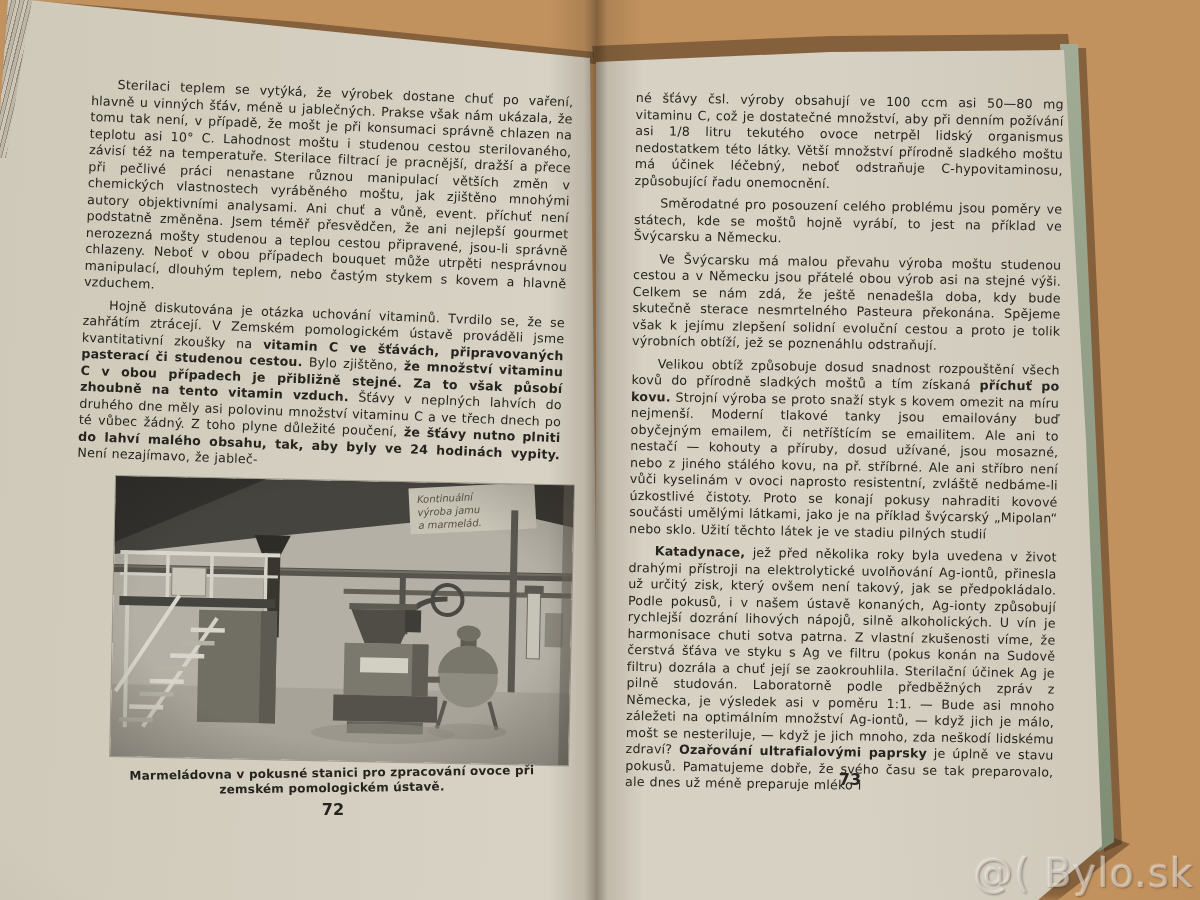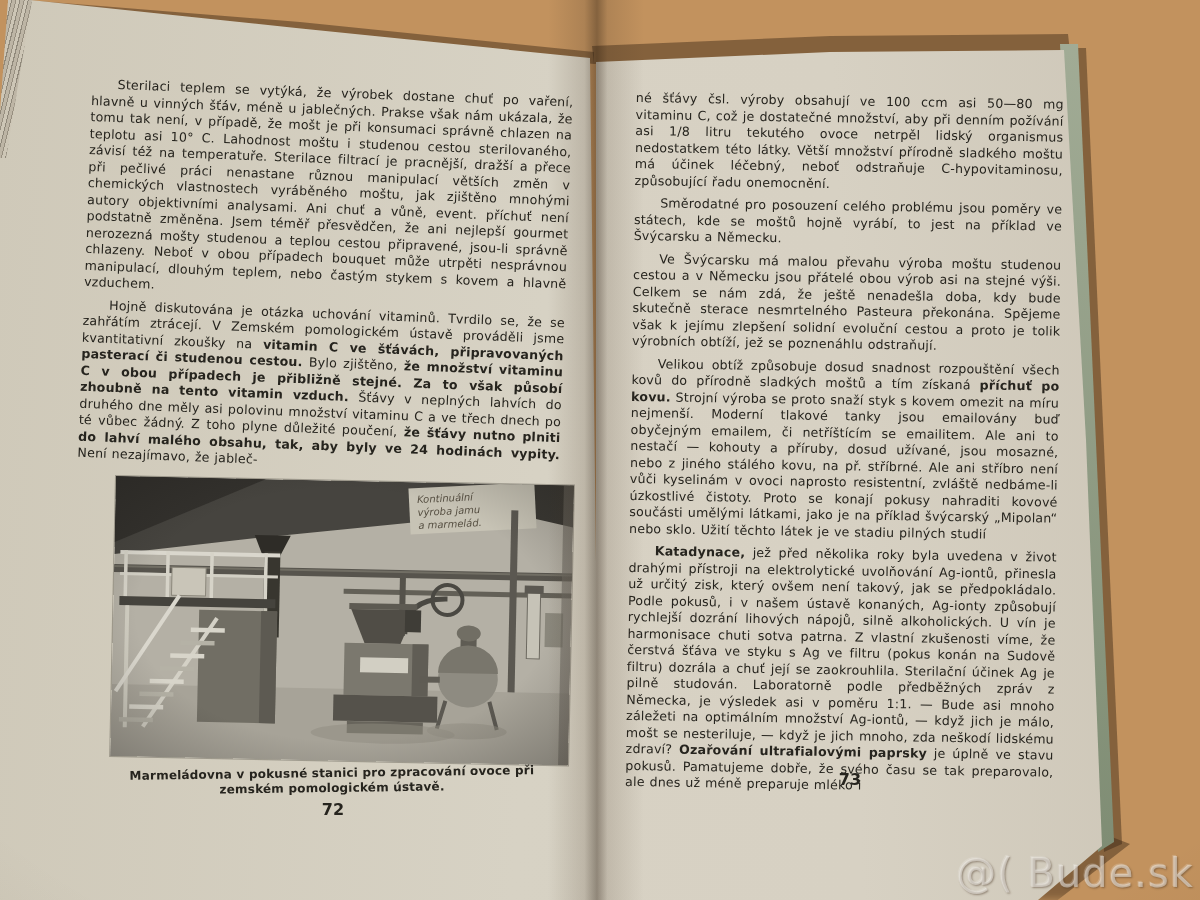--- a/index.html
+++ b/index.html
@@ -185,13 +185,13 @@
       <p class="para ind"><span>Ve Švýcarsku má malou převahu výroba moštu studenou cestou a v Německu jsou přátelé obou výrob asi na stejné výši. Celkem se nám zdá, že ještě nenadešla doba, kdy bude skutečně sterace nesmrtelného Pasteura překonána. Spějeme však k jejímu zlepšení solidní evoluční cestou a proto je tolik výrobních obtíží, jež se poznenáhlu odstraňují.</span></p>
       <p class="para ind"><span>Velikou obtíž způsobuje dosud snadnost rozpouštění všech kovů do přírodně sladkých moštů a tím získaná </span><span class="b">příchuť po kovu.</span><span> Strojní výroba se proto snaží styk s kovem omezit na míru nejmenší. Moderní tlakové tanky jsou emailovány buď obyčejným emailem, či netříštícím se emailitem. Ale ani to nestačí — kohouty a příruby, dosud užívané, jsou mosazné, nebo z jiného stálého kovu, na př. stříbrné. Ale ani stříbro není vůči kyselinám v ovoci naprosto resistentní, zvláště nedbáme-li úzkostlivé čistoty. Proto se konají pokusy nahraditi kovové součásti umělými látkami, jako je na příklad švýcarský „Mipolan“ nebo sklo. Užití těchto látek je ve stadiu pilných studií</span></p>
       <p class="para ind"><span class="b">Katadynace,</span><span> jež před několika roky byla uvedena v život drahými přístroji na elektrolytické uvolňování Ag-iontů, přinesla už určitý zisk, který ovšem není takový, jak se předpokládalo. Podle pokusů, i v našem ústavě konaných, Ag-ionty způsobují rychlejší dozrání lihových nápojů, silně alkoholických. U vín je harmonisace chuti sotva patrna. Z vlastní zkušenosti víme, že čerstvá šťáva ve styku s Ag ve filtru (pokus konán na Sudově filtru) dozrála a chuť její se zaokrouhlila. Sterilační účinek Ag je pilně studován. Laboratorně podle předběžných zpráv z Německa, je výsledek asi v poměru 1:1. — Bude asi mnoho záležeti na optimálním množství Ag-iontů, — když jich je málo, mošt se nesteriluje, — když je jich mnoho, zda neškodí lidskému zdraví? </span><span class="b">Ozařování ultrafialovými paprsky</span><span> je úplně ve stavu pokusů. Pamatujeme dobře, že svého času se tak preparovalo, ale dnes už méně preparuje mléko i</span></p>
     </div>
   <div class="pagenum pn-right">73</div>
 </div>
 
 <div class="stack-edges"></div>
 <div class="gutter"></div>
 <div class="vignette"></div>
-<div class="watermark">@( Bude.sk</div>
+<div class="watermark">@( Bylo.sk</div>
 
 </body></html>

